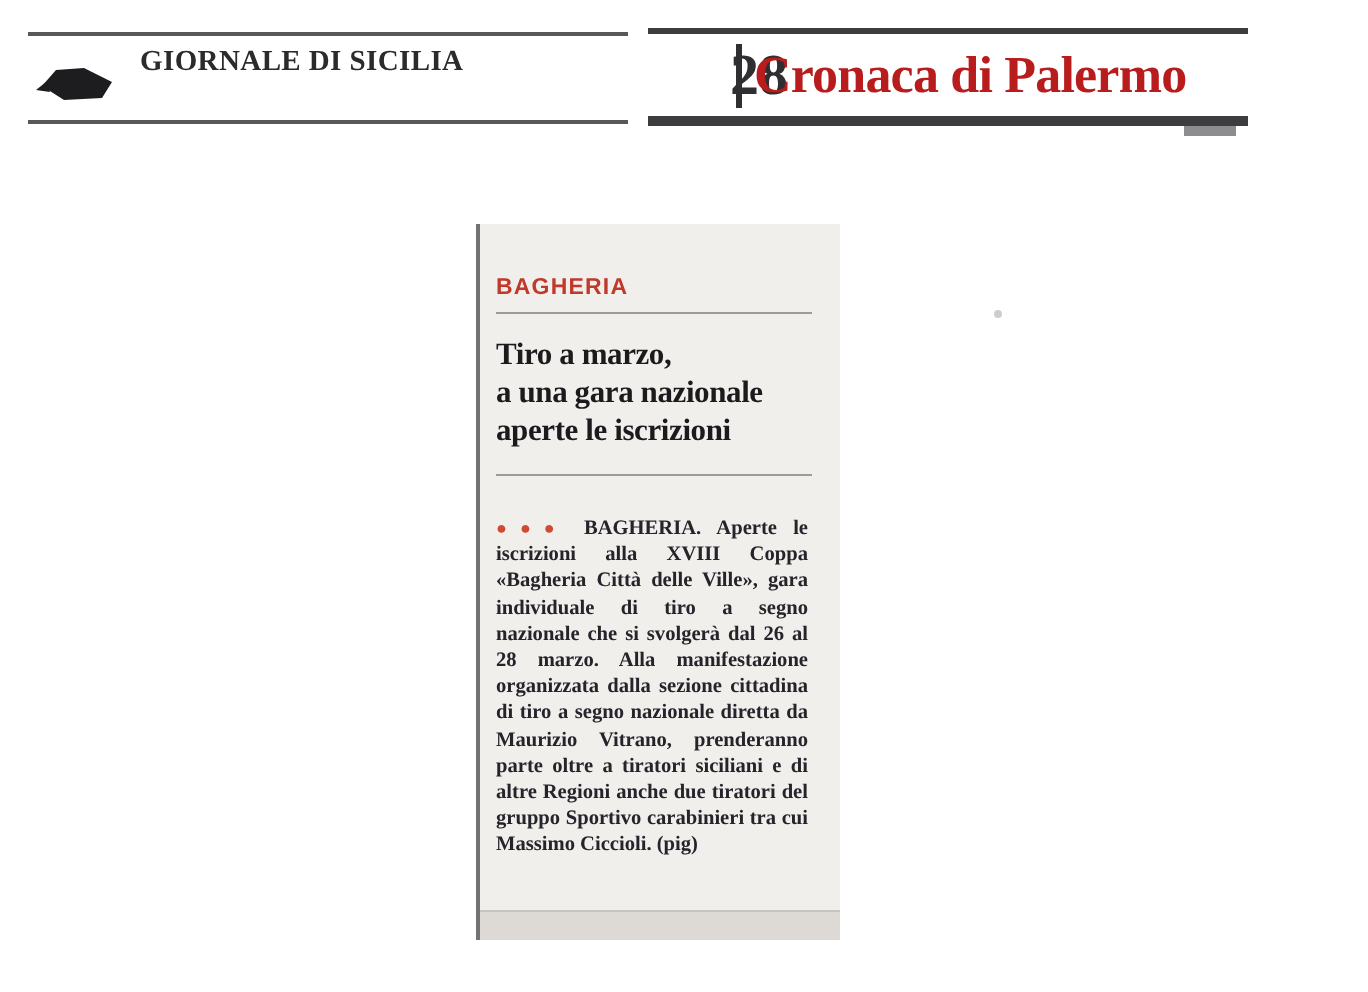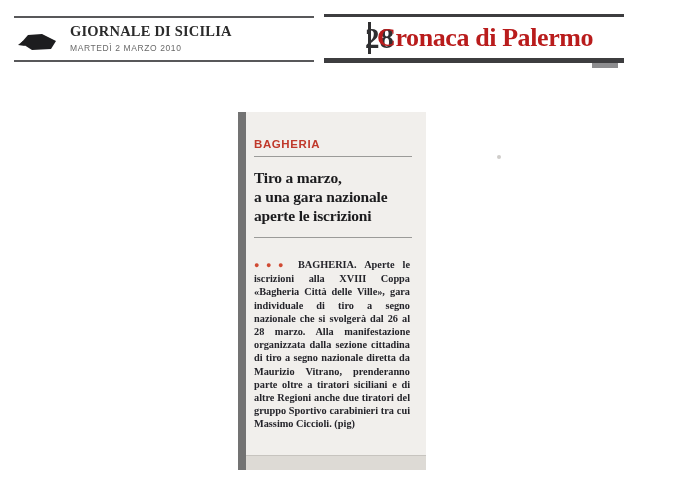--- a/index.html
+++ b/index.html
@@ -140,21 +140,21 @@
   }
 
   
   .article {
     position: absolute;
     left: 238px;
     top: 112px;
     width: 180px;
     height: 358px;
     background: #f1efec;
-    border-left: 8px solid #737373;
+    border-left: 2px solid #737373;
   }
   .article-inner {
     position: absolute;
     left: 8px;
     top: 0;
     width: 160px;
   }
   .kicker {
     margin-top: 26px;
     font-family: "Liberation Sans", sans-serif;
@@ -234,21 +234,20 @@
     <div class="masthead-rule-top"></div>
     <div class="masthead-rule-bottom"></div>
 
     <svg class="sicily-mark" viewBox="0 0 42 20">
       <path d="M3 11 L10 3 L24 2 L38 9 L33 17 L14 18 Z" fill="#1d1d1f"></path>
       <path d="M0 13 L5 9 L7 14 Z" fill="#1d1d1f"></path>
     </svg>
 
     <div class="masthead-text">
       <div class="paper-name">GIORNALE DI SICILIA</div>
-      <div class="paper-date">MARTEDÌ 2 MARZO 2010</div>
     </div>
   </div>
 
   <div class="section-header">
     <div class="sec-rule-top"></div>
     <div class="sec-rule-bottom"></div>
     <div class="page-number">28</div>
     <div class="sec-divider"></div>
     <div class="section-title">Cronaca di Palermo</div>
     <div class="sec-corner"></div>

